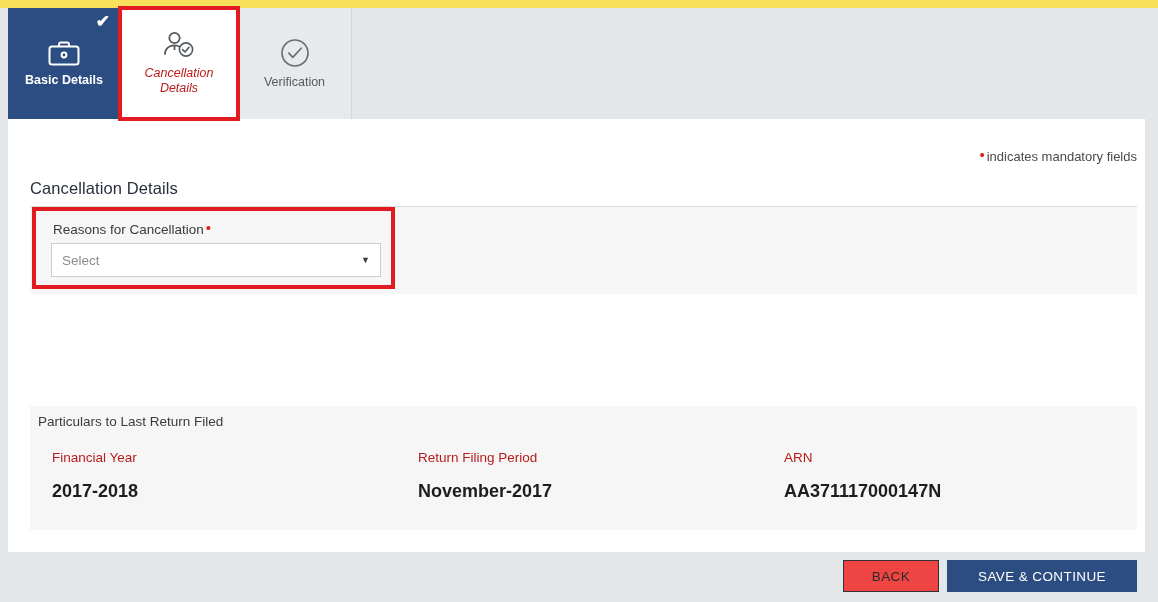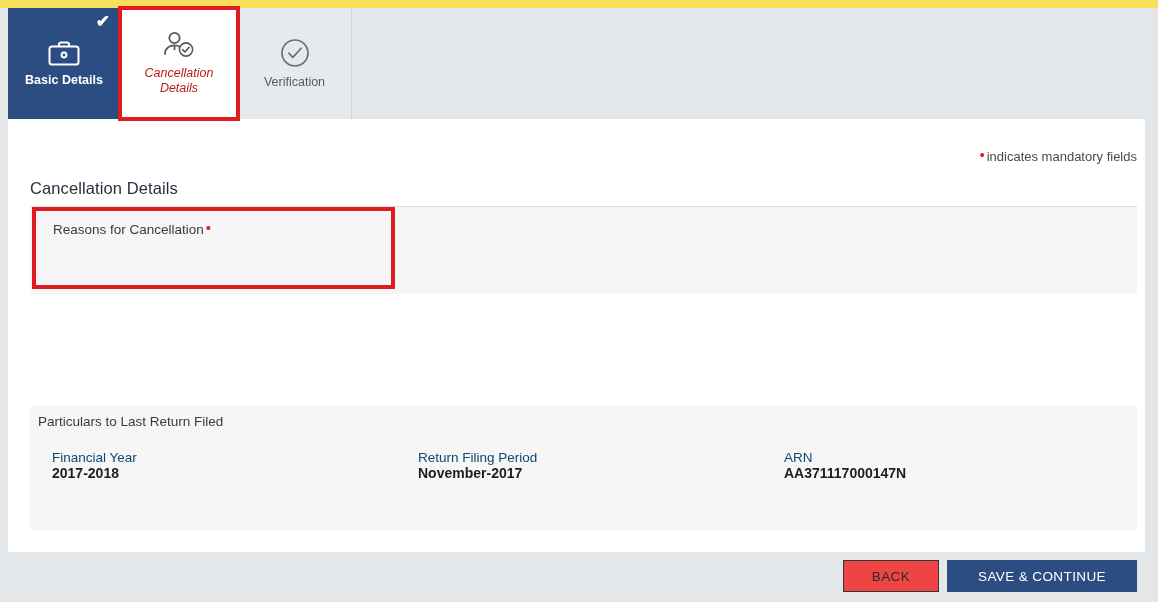--- a/index.html
+++ b/index.html
@@ -262,25 +262,25 @@
     top: 8px;
     font-size: 13.5px;
     color: #3b3b3b;
   }
   .part-col {
     position: absolute;
     top: 44px;
   }
   .part-col .ch {
     font-size: 13.5px;
-    color: #0c4a6e;
-    margin-bottom: 0;
+    color: #b91c1c;
+    margin-bottom: 16px;
   }
   .part-col .cv {
-    font-size: 14px;
+    font-size: 18px;
     color: #1d1d1d;
     font-weight: bold;
   }
   .pc1 { left: 22px; }
   .pc2 { left: 388px; }
   .pc3 { left: 754px; }
 
   
   .btn {
     position: absolute;
@@ -367,20 +367,24 @@
 
     <div class="mandatory-note">
       <span class="dot">•</span><span>indicates mandatory fields</span>
     </div>
 
     <div class="section-title">Cancellation Details</div>
 
     <div class="band-reasons">
       <div class="field-label lbl-reasons">
         <span>Reasons for Cancellation</span><span class="req">•</span>
+      </div>
+      <div class="select-box">
+        <span>Select</span>
+        <span class="caret">▼</span>
       </div>
     </div>
 
     <div class="date-label">
       <span>Date from which registration is to be cancelled</span><span class="req">•</span>
     </div>
 
     <div class="date-wrap">
       <input class="date-input" type="text" placeholder="DD/MM/YYYY" style="">
       <div class="date-btn">

